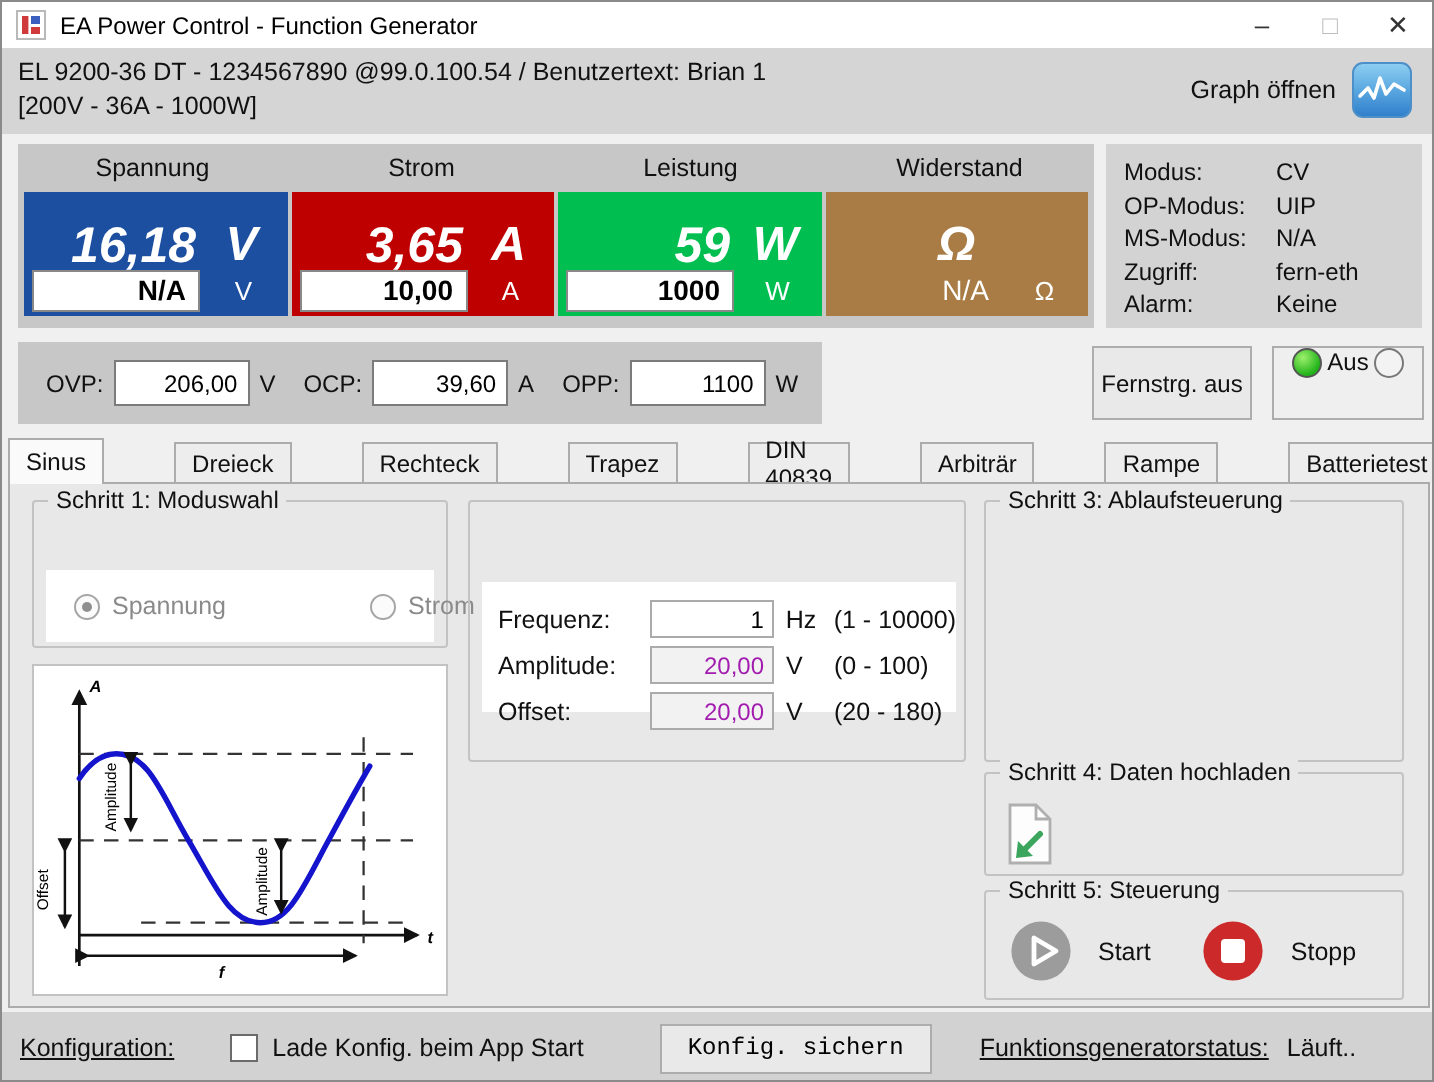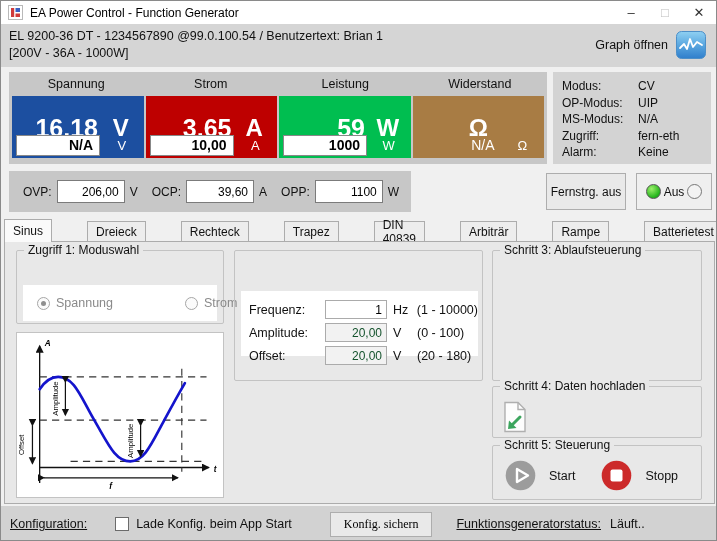--- a/index.html
+++ b/index.html
@@ -23,42 +23,42 @@
   .graph-open span { font-size:12.5px; margin-right:8px; }
   .graph-ico { width:30px; height:28px; }
 
   
   .meas-panel { position:absolute; left:8px; top:71px; width:538px; height:92px; background:#C7C7C7; }
   .meas-labels { display:grid; grid-template-columns:repeat(4,1fr); height:24px; align-items:center; text-align:center; font-size:12.5px; }
   .chan-grid { display:grid; grid-template-columns:repeat(4,1fr); gap:2px; padding:0 3px; }
   .chan { height:62px; color:#fff; }
   .chan.voltage { background:#1C4FA0; } .chan.current { background:#BE0000; }
   .chan.power { background:#00BE50; } .chan.resistance { background:#A87C44; }
-  .chan-main { display:flex; height:36px; padding-top:18px; }
+  .chan-main { display:flex; align-items:center; height:36px; padding-top:18px;font-style:italic; }
   .chan-value { width:86px; text-align:right; font-size:25px; font-weight:bold; }
   .chan-unit { flex:1; text-align:center; font-size:24px; font-weight:bold; }
   .chan-set { display:flex; align-items:center; height:26px; padding-left:4px; }
   .chan-set input { width:84px; height:21px; border:1px solid #888; background:#fff; text-align:right; padding-right:6px; font-family:inherit; font-size:14px; font-weight:bold; color:#000; }
   .chan-set .na-val { width:84px; text-align:right; padding-right:6px; font-size:14px; color:#fff; }
   .chan-set-unit { flex:1; text-align:center; font-size:13px; }
 
   
   .status-panel { position:absolute; left:552px; top:71px; width:158px; height:92px; background:#D3D3D3; padding:6px 0 0 9px; }
   .status-row { display:flex; height:16.5px; align-items:center; font-size:12px; }
   .status-row .sl { width:76px; }
 
   
   .prot-panel { position:absolute; left:8px; top:170px; width:402px; height:41px; background:#C7C7C7; display:flex; align-items:center; padding-left:14px; }
   .prot-item { display:flex; align-items:center; margin-right:14px; }
   .prot-item label { margin-right:5px; }
   .prot-item input { width:68px; height:23px; border:1px solid #7B7B7B; text-align:right; padding-right:5px; font-family:inherit; font-size:12px; background:#fff; }
   .prot-item .pu { margin-left:5px; }
 
   .fern-btn { position:absolute; left:545px; top:172px; width:80px; height:37px; background:#E9E9E9; border:1px solid #ADADAD; font-size:12px; display:flex; align-items:center; justify-content:center; cursor:pointer; }
-  .out-toggle { position:absolute; left:635px; top:172px; width:76px; height:37px; background:#EFEFEF; border:1px solid #ADADAD; display:flex; align-items:center; justify-content:space-between; padding:0 9px; cursor:pointer; }
+  .out-toggle { position:absolute; left:635px; top:172px; width:76px; height:37px; background:#EFEFEF; border:1px solid #ADADAD; display:flex; justify-content:space-between; padding:0 9px; cursor:pointer; }
   .led { width:15px; height:15px; border-radius:50%; border:1px solid #555; background:radial-gradient(circle at 35% 30%, #9CF06B, #22B31B 70%); }
   .led-off { width:15px; height:15px; border-radius:50%; border:1px solid #777; background:#F3F3F3; }
 
   
   .tabbar { position:absolute; left:3px; top:218px; display:flex; align-items:flex-end;gap:36px; }
   .tab { height:21px; padding:0 8px; display:flex; align-items:center; background:#EDEDED; border:1px solid #ACACAC; border-bottom:none; margin-right:-1px; font-size:12px; cursor:pointer; }
   .tab.active { height:23px; background:#FAFAFA; position:relative; z-index:2; }
   .tabpanel { position:absolute; left:3px; top:240px; width:711px; height:263px; background:#E8E8E8; border:1px solid #ACACAC; }
 
   
@@ -76,40 +76,40 @@
   .radio .rdot { width:13px; height:13px; border-radius:50%; border:1px solid #A6A6A6; background:#FBFBFB; margin-right:6px; position:relative; }
   .radio.checked .rdot::after { content:""; position:absolute; left:3px; top:3px; width:5px; height:5px; border-radius:50%; background:#8F8F8F; }
   .radio .rlabel { color:#8A8A8A; font-size:12.5px; }
   .radio:last-child { margin-left:72px; }
 
   
   .param-panel { position:absolute; left:6px; top:40px; width:237px; height:65px; background:#fff; padding-top:7px; }
   .param-row { display:flex; align-items:center; height:23px; padding-left:8px; font-size:12.5px; }
   .param-row label { width:76px; }
   .param-row input { width:62px; height:19px; border:1px solid #ABABAB; text-align:right; padding-right:4px; font-family:inherit; font-size:12px; background:#fff; }
-  .param-row input.dim { color:#14532d; background:#F2F2F2; }
+  .param-row input.dim { color:#a21caf; background:#F2F2F2; }
   .param-row .unit { width:24px; margin-left:6px; }
   .param-row .range { white-space:nowrap; }
 
   
   .diagram-panel { position:absolute; left:11px; top:90px; width:208px; height:166px; background:#fff; border:1px solid #C3C3C3; }
 
   
   .upload-ico { position:absolute; left:9px; top:14px; width:26px; height:32px; cursor:pointer; }
   .ctrl-row { position:absolute; left:12px; top:14px; display:flex; align-items:center; }
   .circle-btn { width:31px; height:31px; cursor:pointer; }
   .ctrl-label { font-size:12.5px; margin:0 26px 0 13px; }
 
   
   .footer { position:absolute; left:0; top:505px; width:100%; height:36px; background:#D2D2D2; display:flex; align-items:center; }
   .u-label { text-decoration:underline; font-size:12.5px; }
   .footer .cfg { margin-left:9px; }
   .checkbox { width:14px; height:14px; background:#fff; border:1px solid #6B6B6B; margin-left:28px; cursor:pointer; }
   .cb-label { margin-left:7px; font-size:12.5px; }
-  .f-btn { height:25px; background:#E9E9E9; border:1px solid #ADADAD; font-family:Liberation Serif, serif; font-size:12px; padding:0 13px; cursor:pointer; }
+  .f-btn { height:25px; background:#E9E9E9; border:1px solid #ADADAD; font-family:Liberation Mono, monospace; font-size:12px; padding:0 13px; cursor:pointer; }
   .f-btn.b1 { margin-left:38px; }
   .f-btn.b2 { margin-left:10px; }
   .footer .fgs { margin-left:24px; }
   .footer .fgv { margin-left:9px; font-size:12.5px; }
 
   svg text { font-family:"Liberation Sans","DejaVu Sans",sans-serif; }
 </style>
 </head>
 <body>
 
@@ -257,21 +257,21 @@
     <div class="tab">DIN 40839</div>
     <div class="tab">Arbiträr</div>
     <div class="tab">Rampe</div>
     <div class="tab">Batterietest</div>
     <div class="tab">MPPT</div>
   </div>
 
   <div class="tabpanel">
 
     <div class="group g-step1">
-      <span class="gtitle">Zugriff 1: Moduswahl</span>
+      <span class="gtitle">Schritt 1: Moduswahl</span>
       <div class="radio-panel">
         <span class="radio checked">
           <span class="rdot"></span>
           <span class="rlabel">Spannung</span>
         </span>
         <span class="radio">
           <span class="rdot"></span>
           <span class="rlabel">Strom</span>
         </span>
       </div>

